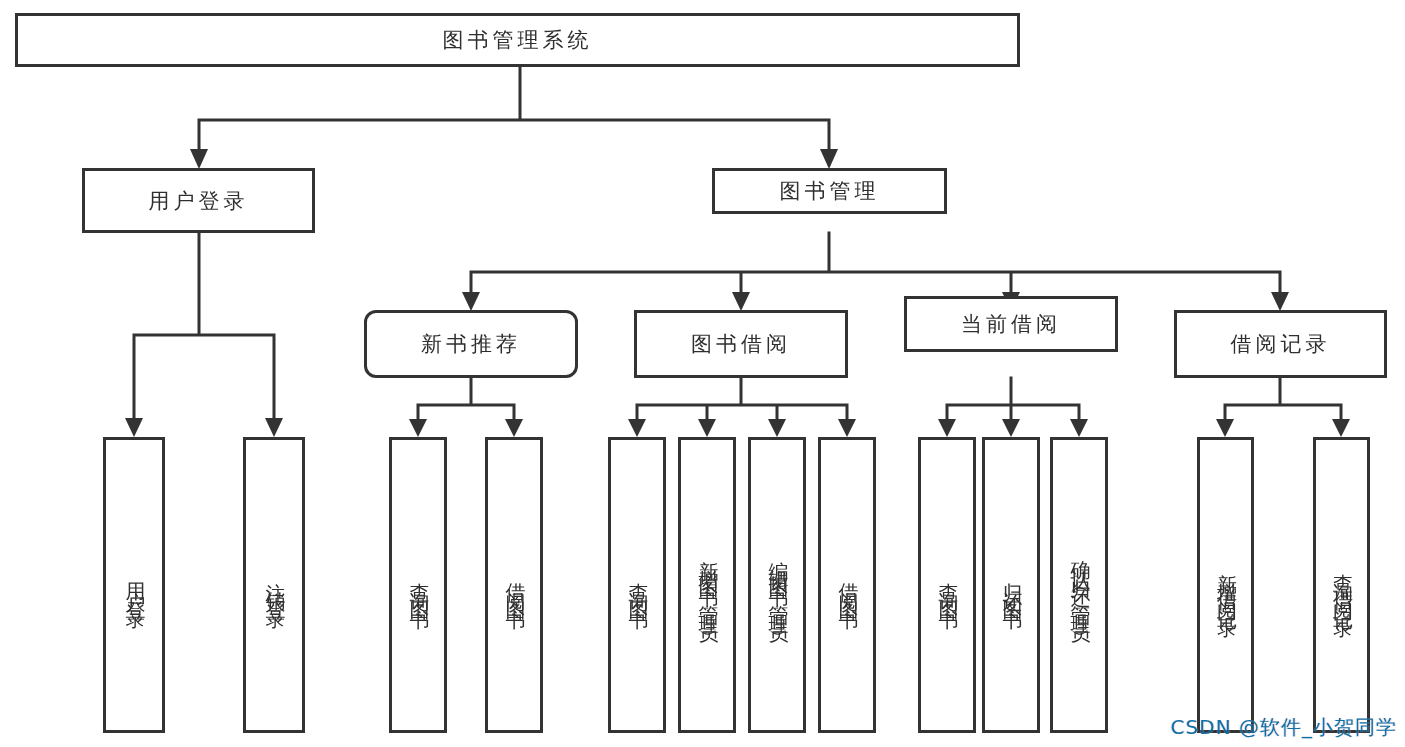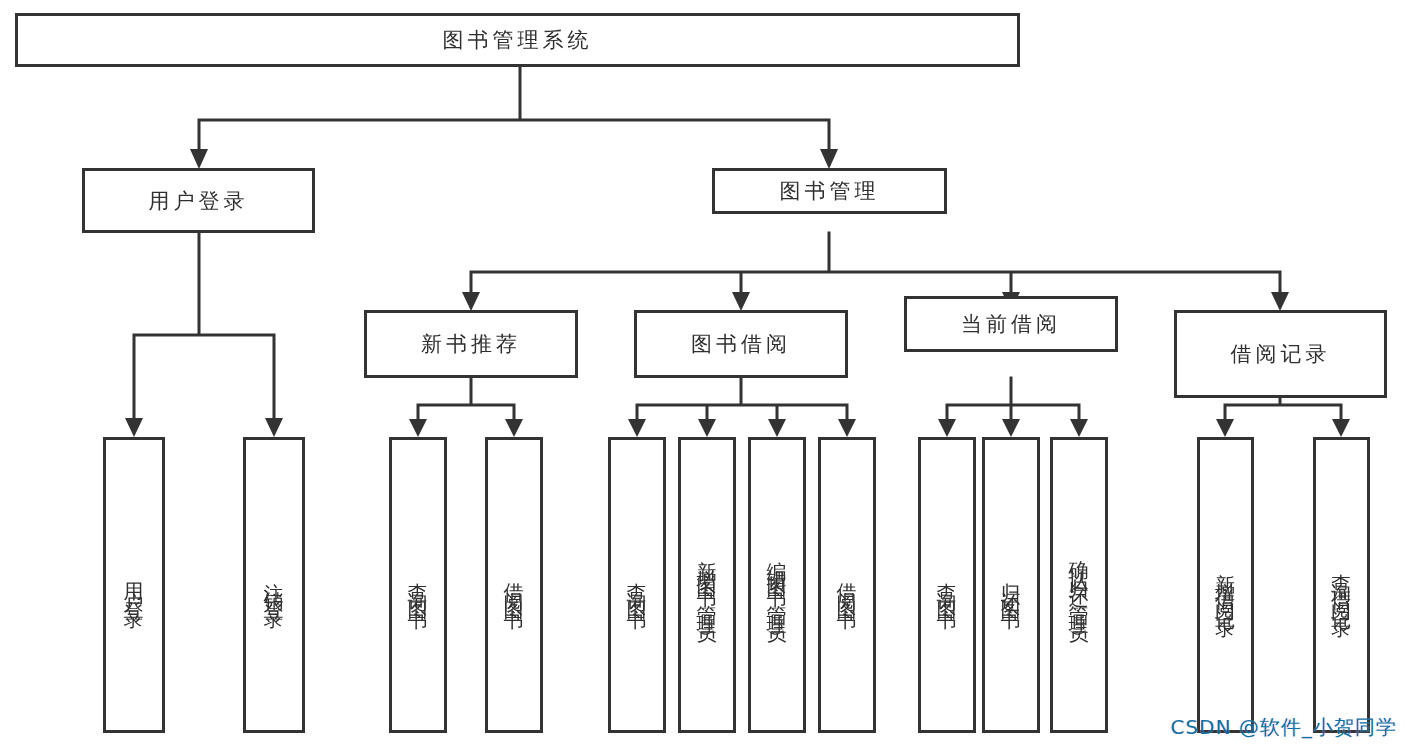--- a/index.html
+++ b/index.html
@@ -26,20 +26,21 @@
   .arrowhead { fill: #333333; stroke: none; }
   .box {
     position: absolute;
     box-sizing: border-box;
     background: #ffffff;
     border: 3px solid #333333;
     display: flex;
     align-items: center;
     justify-content: center;
     text-align: center;
+    font-family: Liberation Mono, monospace;
   }
   .hbox {
     font-size: 21px;
     letter-spacing: 4px;
     white-space: nowrap;
   }
   .vbox {
     writing-mode: vertical-rl;
     text-orientation: mixed;
     font-size: 20px;
@@ -122,24 +123,24 @@
       <polygon class="arrowhead" points="1216,419 1234,419 1225,437"></polygon>
       <polygon class="arrowhead" points="1332,419 1350,419 1341,437"></polygon>
     </g>
   </svg>
 
   <div class="box hbox" style="left:15px;top:13px;width:1005px;height:54px;">图书管理系统</div>
 
   <div class="box hbox" style="left:82px;top:168px;width:233px;height:65px;">用户登录</div>
   <div class="box hbox" style="left:712px;top:168px;width:235px;height:46px;">图书管理</div>
 
-  <div class="box hbox" style="left:364px;top:310px;width:214px;height:68px;">新书推荐</div>
+  <div class="box hbox" style="left:364px;top:310px;width:214px;height:68px;border-radius:12px;">新书推荐</div>
   <div class="box hbox" style="left:634px;top:310px;width:214px;height:68px;">图书借阅</div>
   <div class="box hbox" style="left:904px;top:296px;width:214px;height:56px;">当前借阅</div>
-  <div class="box hbox" style="left:1174px;top:310px;width:213px;height:88px;">借阅记录</div>
+  <div class="box hbox" style="left:1174px;top:310px;width:213px;height:68px;">借阅记录</div>
 
   <div class="box vbox" style="left:103px;width:62px;">用户登录</div>
   <div class="box vbox" style="left:243px;width:62px;">注销登录</div>
 
   <div class="box vbox" style="left:389px;width:58px;">查询图书</div>
   <div class="box vbox" style="left:485px;width:58px;">借阅图书</div>
 
   <div class="box vbox" style="left:608px;width:58px;">查询图书</div>
   <div class="box vbox" style="left:678px;width:58px;">新增图书（管理员）</div>
   <div class="box vbox" style="left:748px;width:58px;">编辑图书（管理员）</div>

